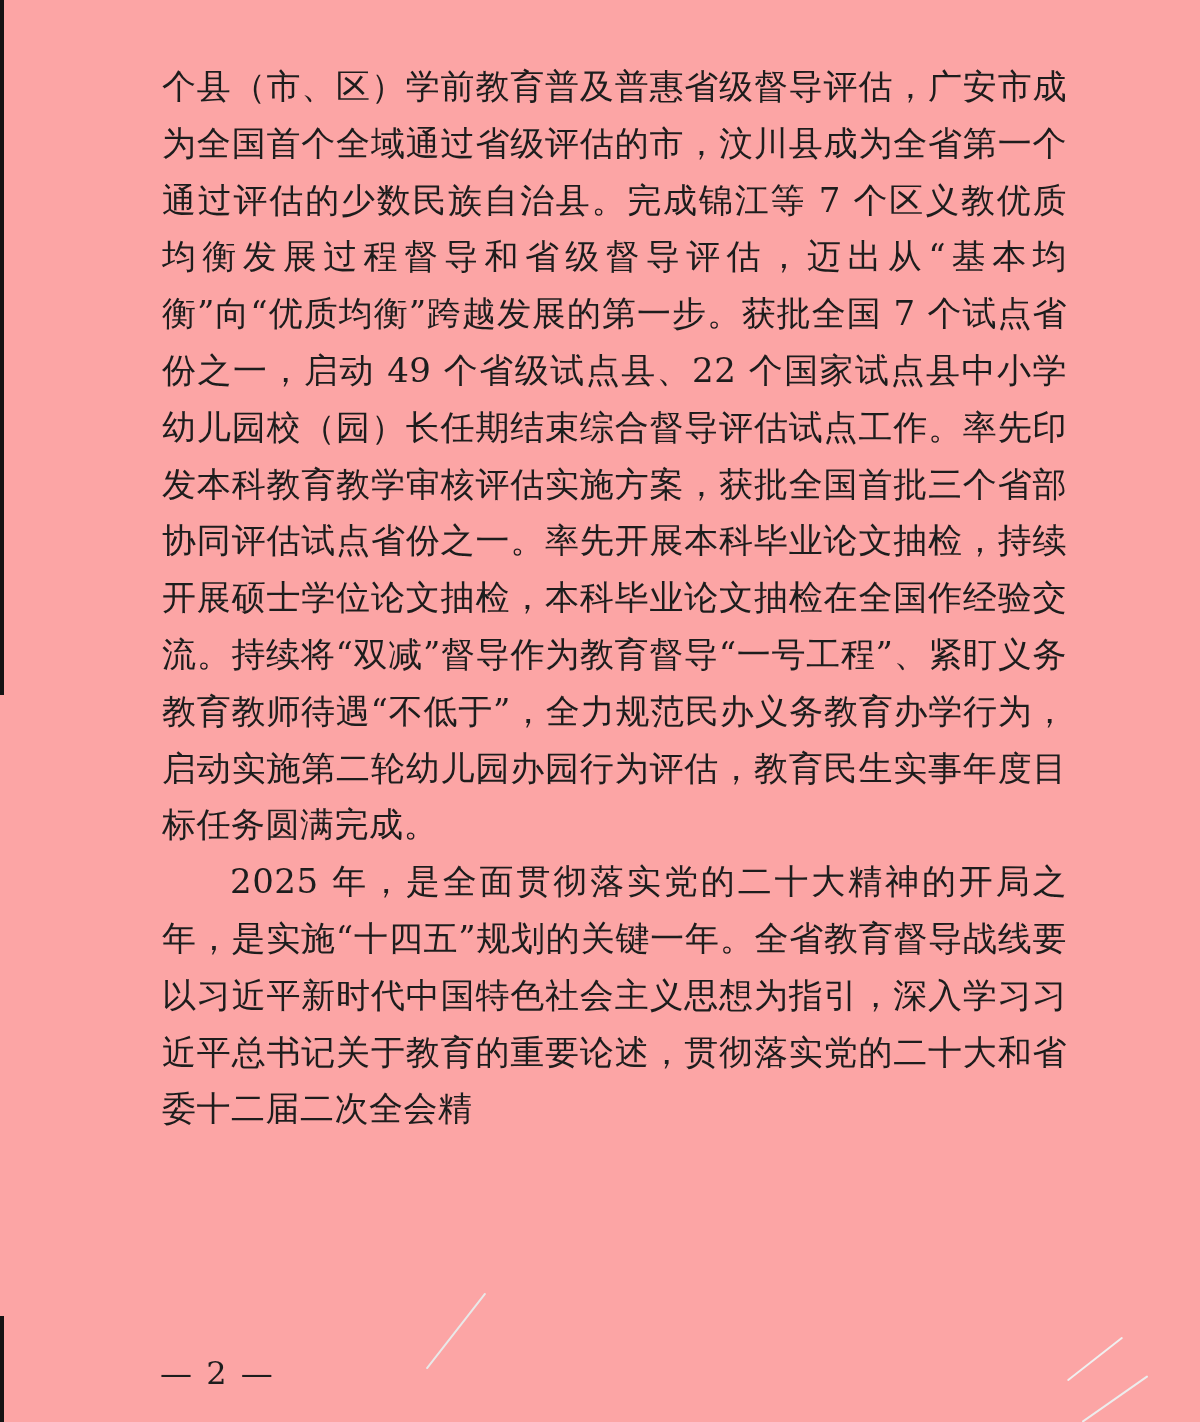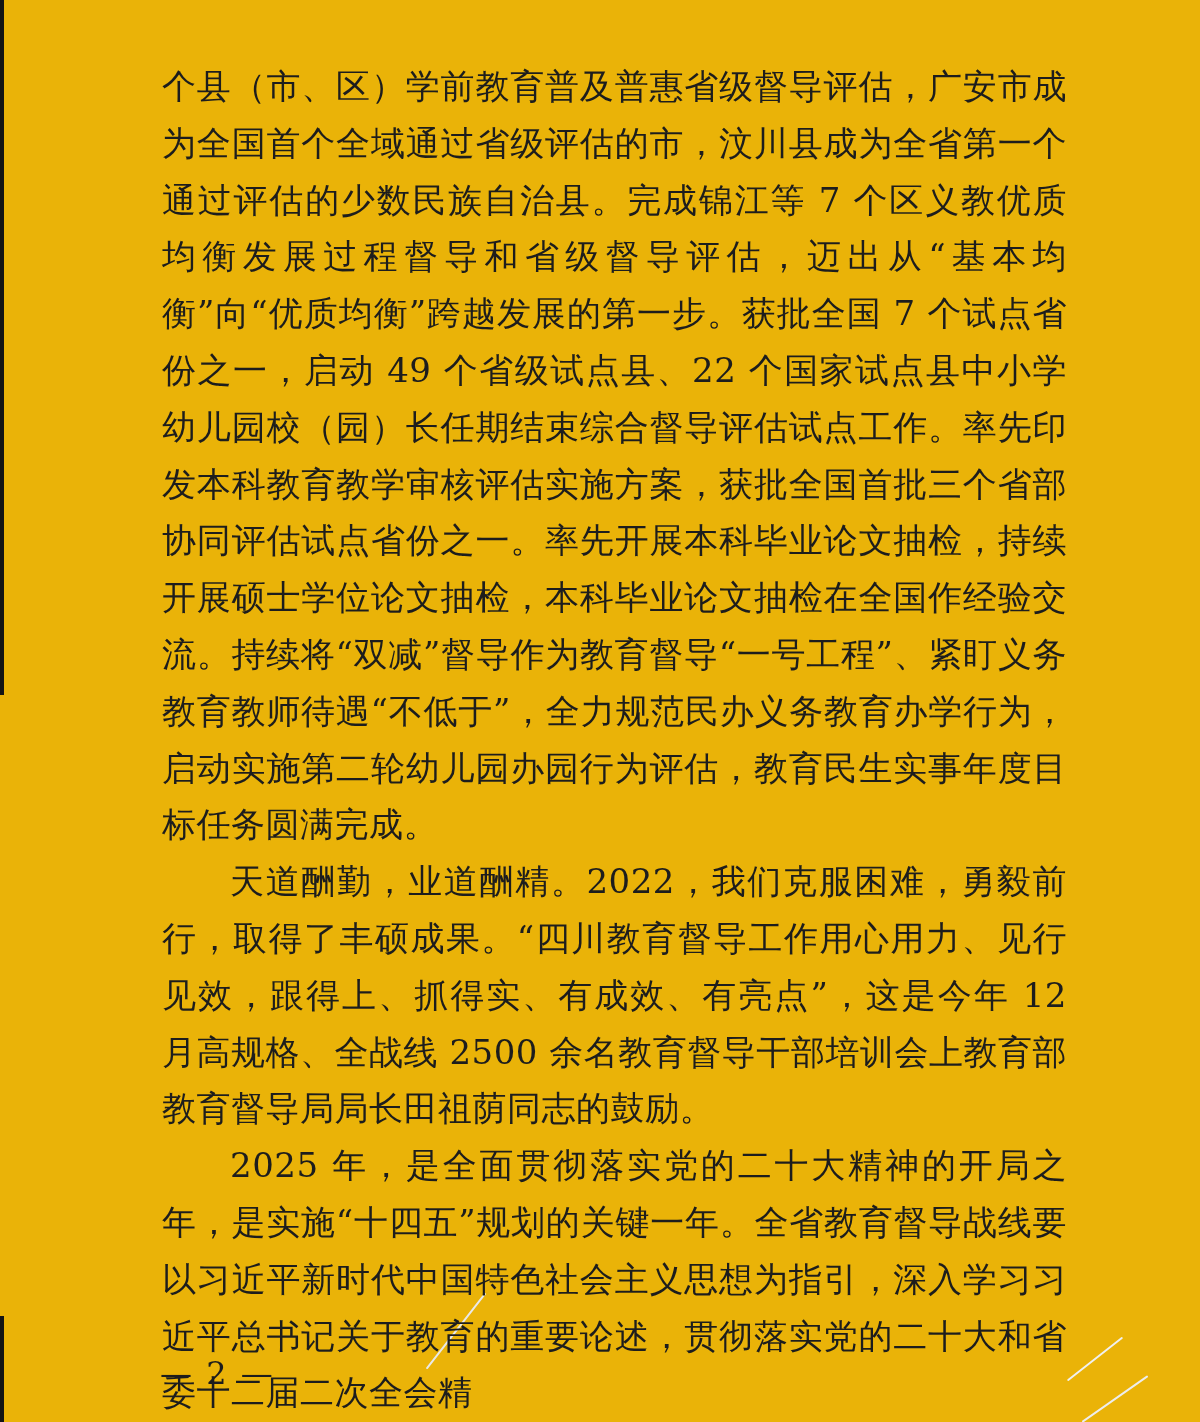--- a/index.html
+++ b/index.html
@@ -9,21 +9,21 @@
   body {
     width: 1200px;
     height: 1422px;
     background: #ffffff;
     position: relative;
     overflow: hidden;
   }
   .page {
     position: absolute;
     inset: 0;
-    background: #eab308;
+    background: #fca5a5;
   }
   
   .scan-edge-top {
     position: absolute;
     left: 0;
     top: 0;
     width: 4px;
     height: 695px;
     background: #141414;
   }
@@ -97,19 +97,18 @@
 <div class="page">
 
   <div class="scan-edge-top"></div>
   <div class="scan-edge-bottom"></div>
   <div class="streak streak-1"></div>
   <div class="streak streak-2"></div>
   <div class="streak streak-3"></div>
 
   <div class="content">
     <p class="para">个县（市、区）学前教育普及普惠省级督导评估，广安市成为全国首个全域通过省级评估的市，汶川县成为全省第一个通过评估的少数民族自治县。完成锦江等 7 个区义教优质均衡发展过程督导和省级督导评估，迈出从“基本均衡”向“优质均衡”跨越发展的第一步。获批全国 7 个试点省份之一，启动 49 个省级试点县、22 个国家试点县中小学幼儿园校（园）长任期结束综合督导评估试点工作。率先印发本科教育教学审核评估实施方案，获批全国首批三个省部协同评估试点省份之一。率先开展本科毕业论文抽检，持续开展硕士学位论文抽检，本科毕业论文抽检在全国作经验交流。持续将“双减”督导作为教育督导“一号工程”、紧盯义务教育教师待遇“不低于”，全力规范民办义务教育办学行为，启动实施第二轮幼儿园办园行为评估，教育民生实事年度目标任务圆满完成。</p>
-    <p class="para indent">天道酬勤，业道酬精。2022，我们克服困难，勇毅前行，取得了丰硕成果。“四川教育督导工作用心用力、见行见效，跟得上、抓得实、有成效、有亮点”，这是今年 12 月高规格、全战线 2500 余名教育督导干部培训会上教育部教育督导局局长田祖荫同志的鼓励。</p>
     <p class="para indent">2025 年，是全面贯彻落实党的二十大精神的开局之年，是实施“十四五”规划的关键一年。全省教育督导战线要以习近平新时代中国特色社会主义思想为指引，深入学习习近平总书记关于教育的重要论述，贯彻落实党的二十大和省委十二届二次全会精</p>
   </div>
 
   <div class="page-number">— 2 —</div>
 
 </div>
 
 </body></html>

